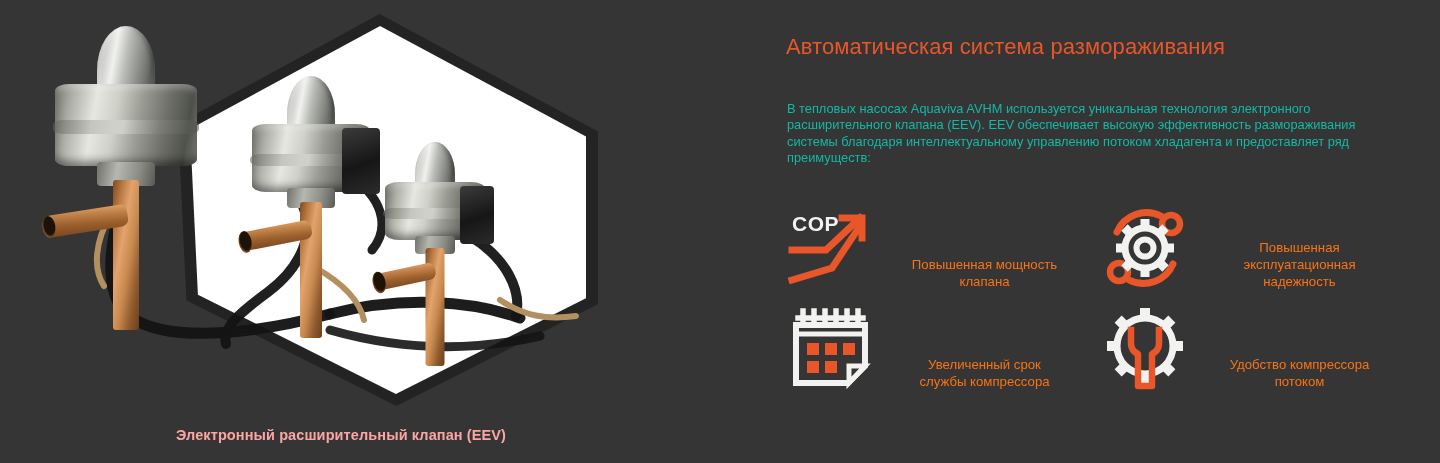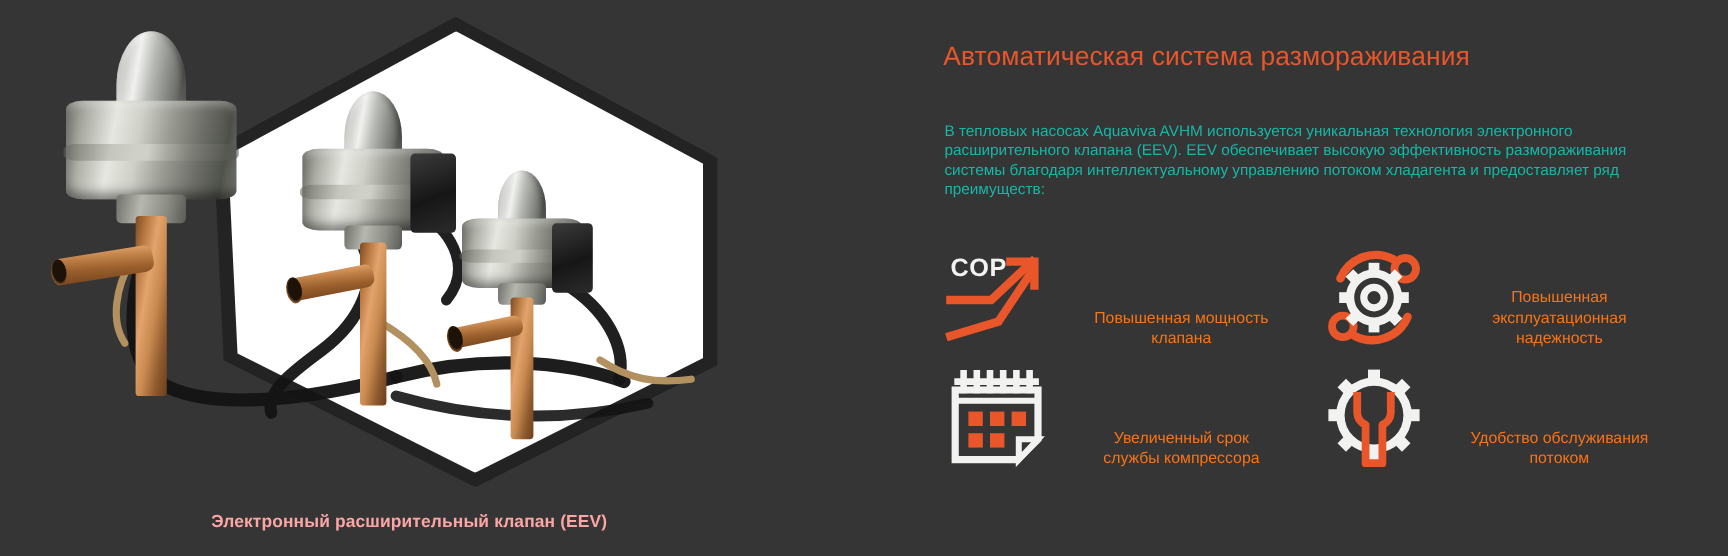--- a/index.html
+++ b/index.html
@@ -272,21 +272,21 @@
                   <rect x="-5" y="-38" width="10" height="11" transform="rotate(225)"></rect>
                   <rect x="-5" y="-38" width="10" height="11" transform="rotate(270)"></rect>
                   <rect x="-5" y="-38" width="10" height="11" transform="rotate(315)"></rect>
                 </g>
                 <circle cx="0" cy="0" r="28" stroke="#F2F2F0" stroke-width="7" fill="none"></circle>
               </g>
               <path d="M30 24 V38 a14 12 0 0 0 7 10 V80 H51 V48 a14 12 0 0 0 7 -10 V24" stroke="#E8562A" stroke-width="6.5" fill="none" stroke-linejoin="round" stroke-linecap="square"></path>
             </svg>
           </div>
           <div class="flabel">
-            <div>Удобство обслуживания</div>
+            <div>Удобство компрессора</div>
             <div>потоком</div>
           </div>
         </div>
 
       </div>
 
     </div>
   </div>
 </div>
 

